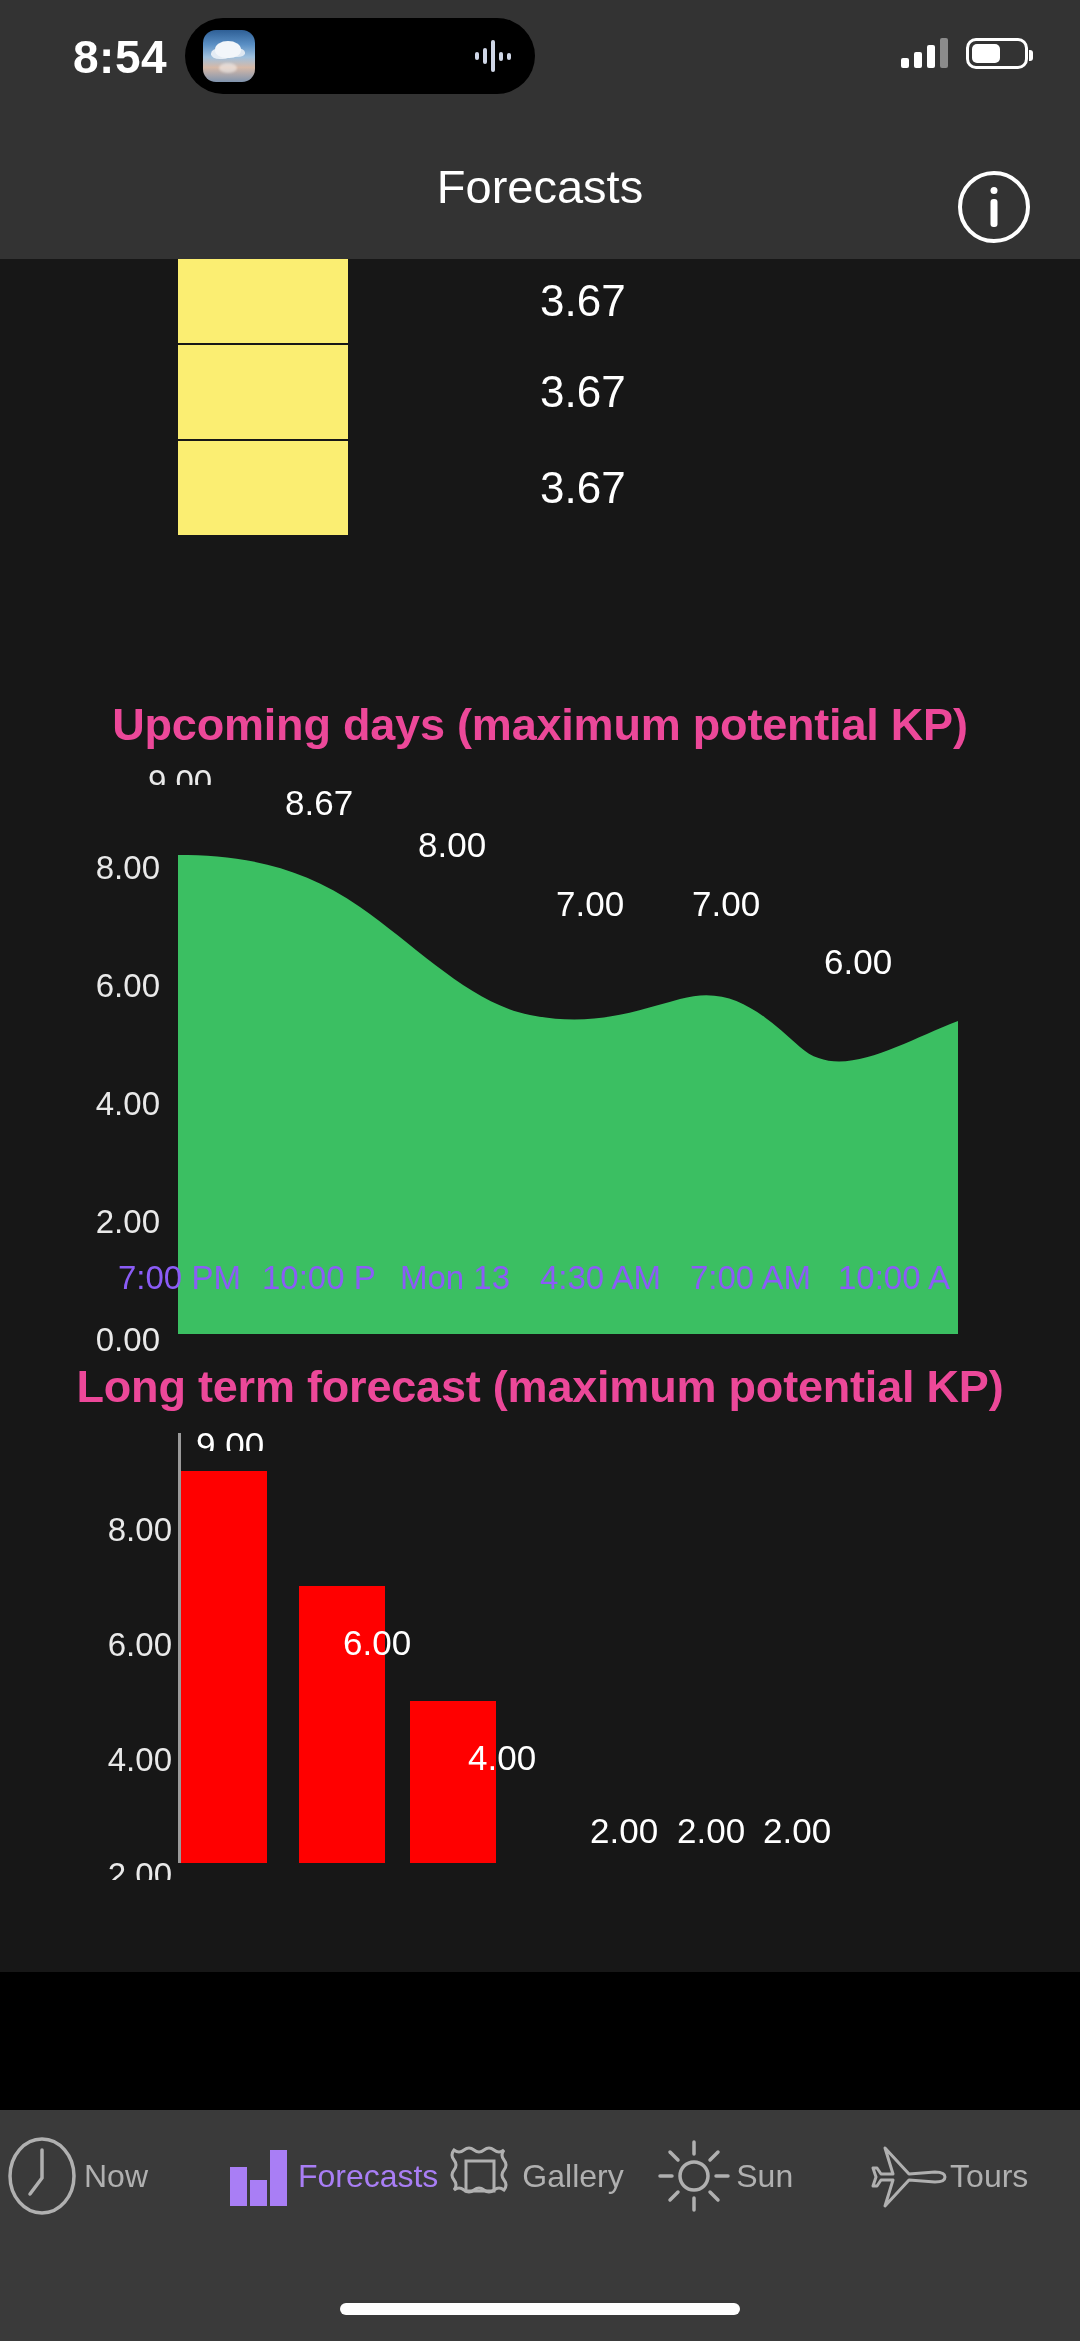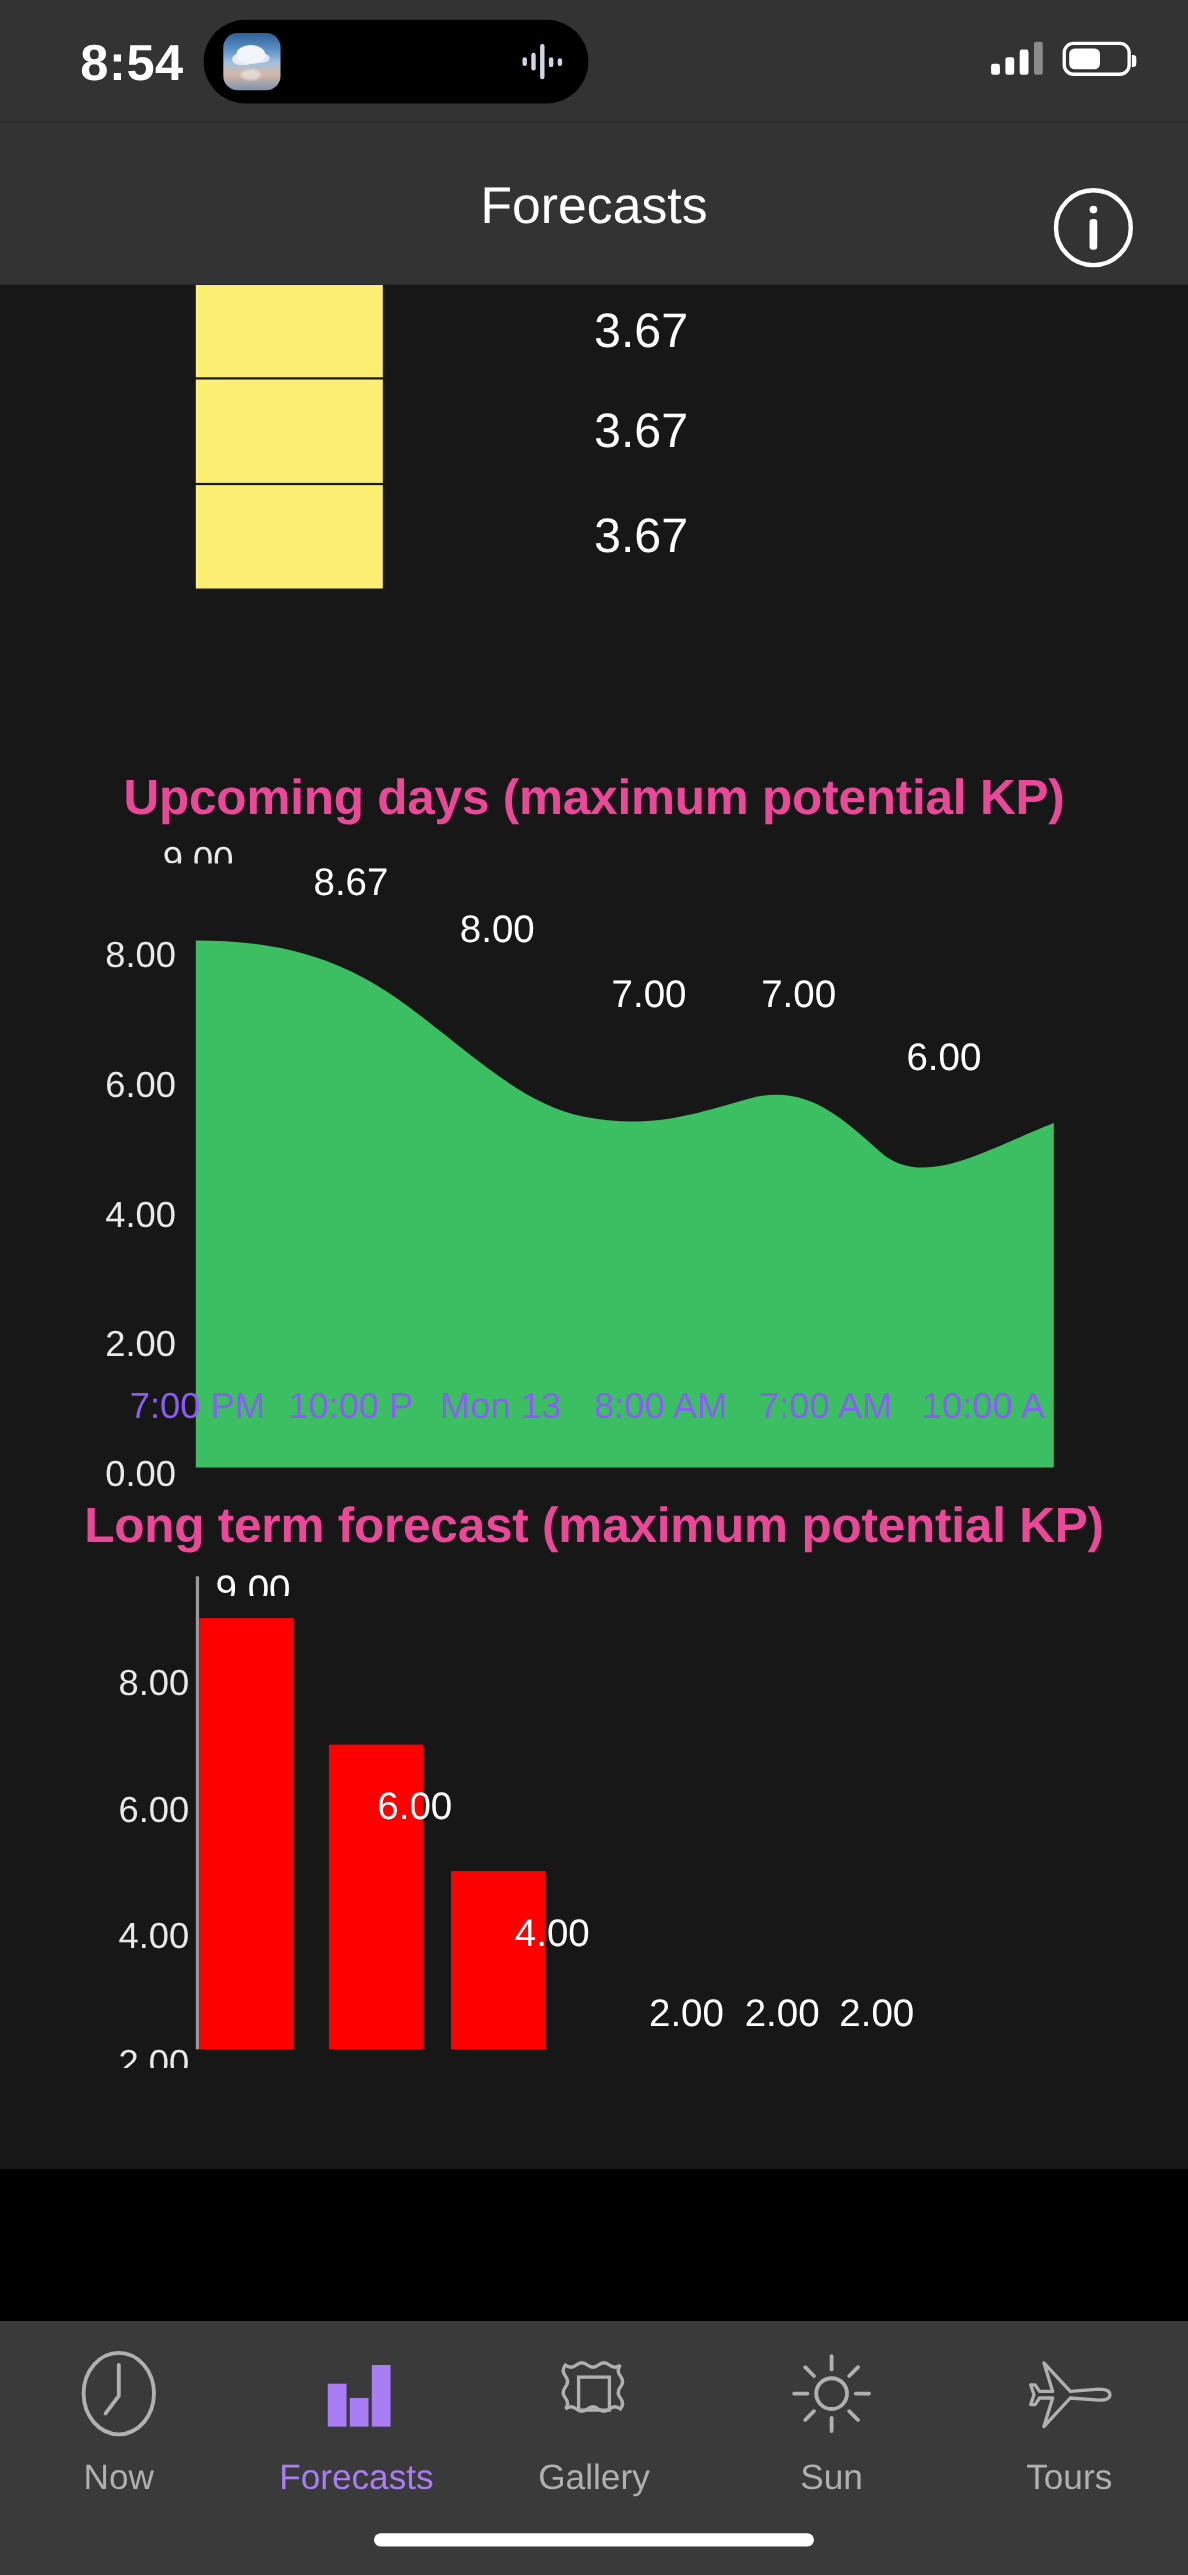--- a/index.html
+++ b/index.html
@@ -156,21 +156,21 @@
   .barchart .rlab {
     position:absolute; font-size:35px; color:#ffffff; white-space:nowrap;
   }
 
   
   .tabbar {
     position:absolute; left:0; bottom:0; width:1080px; height:231px;
     background:#3a3a3a;
   }
   .tabs { display:flex; width:100%; padding-top:24px; }
-  .tab { flex:1; display:flex; flex-direction:column; align-items:center; gap:16px; }
+  .tab { flex:1; display:flex; flex-direction:row; align-items:center; }
   .tab .tl { font-size:32px; color:#b0b0b0; }
   .tab.active .tl { color:#A97EF5; }
   .ticon { width:84px; height:84px; position:relative; }
 
   .home-ind {
     position:absolute; left:50%; transform:translateX(-50%); bottom:26px;
     width:400px; height:12px; border-radius:6px; background:#ffffff;
   }
 </style>
 </head>
@@ -263,21 +263,21 @@
       <div class="dlab" style="left:418px; top:50px;">8.00</div>
       <div class="dlab" style="left:556px; top:109px;">7.00</div>
       <div class="dlab" style="left:692px; top:109px;">7.00</div>
       <div class="dlab" style="left:824px; top:167px;">6.00</div>
     </div>
 
     <div class="xaxis">
       <span style="left:118px;">7:00 PM</span>
       <span style="left:262px;">10:00 P</span>
       <span style="left:400px;">Mon 13</span>
-      <span style="left:540px;">8:00 AM</span>
+      <span style="left:540px;">4:30 AM</span>
       <span style="left:690px;">7:00 AM</span>
       <span style="left:838px;">10:00 A</span>
     </div>
 
     <div style="height:56px;"></div>
     <div class="sec-title">Long term forecast (maximum potential KP)</div>
 
     <div class="barchart">
       <div class="axisline"></div>
 

